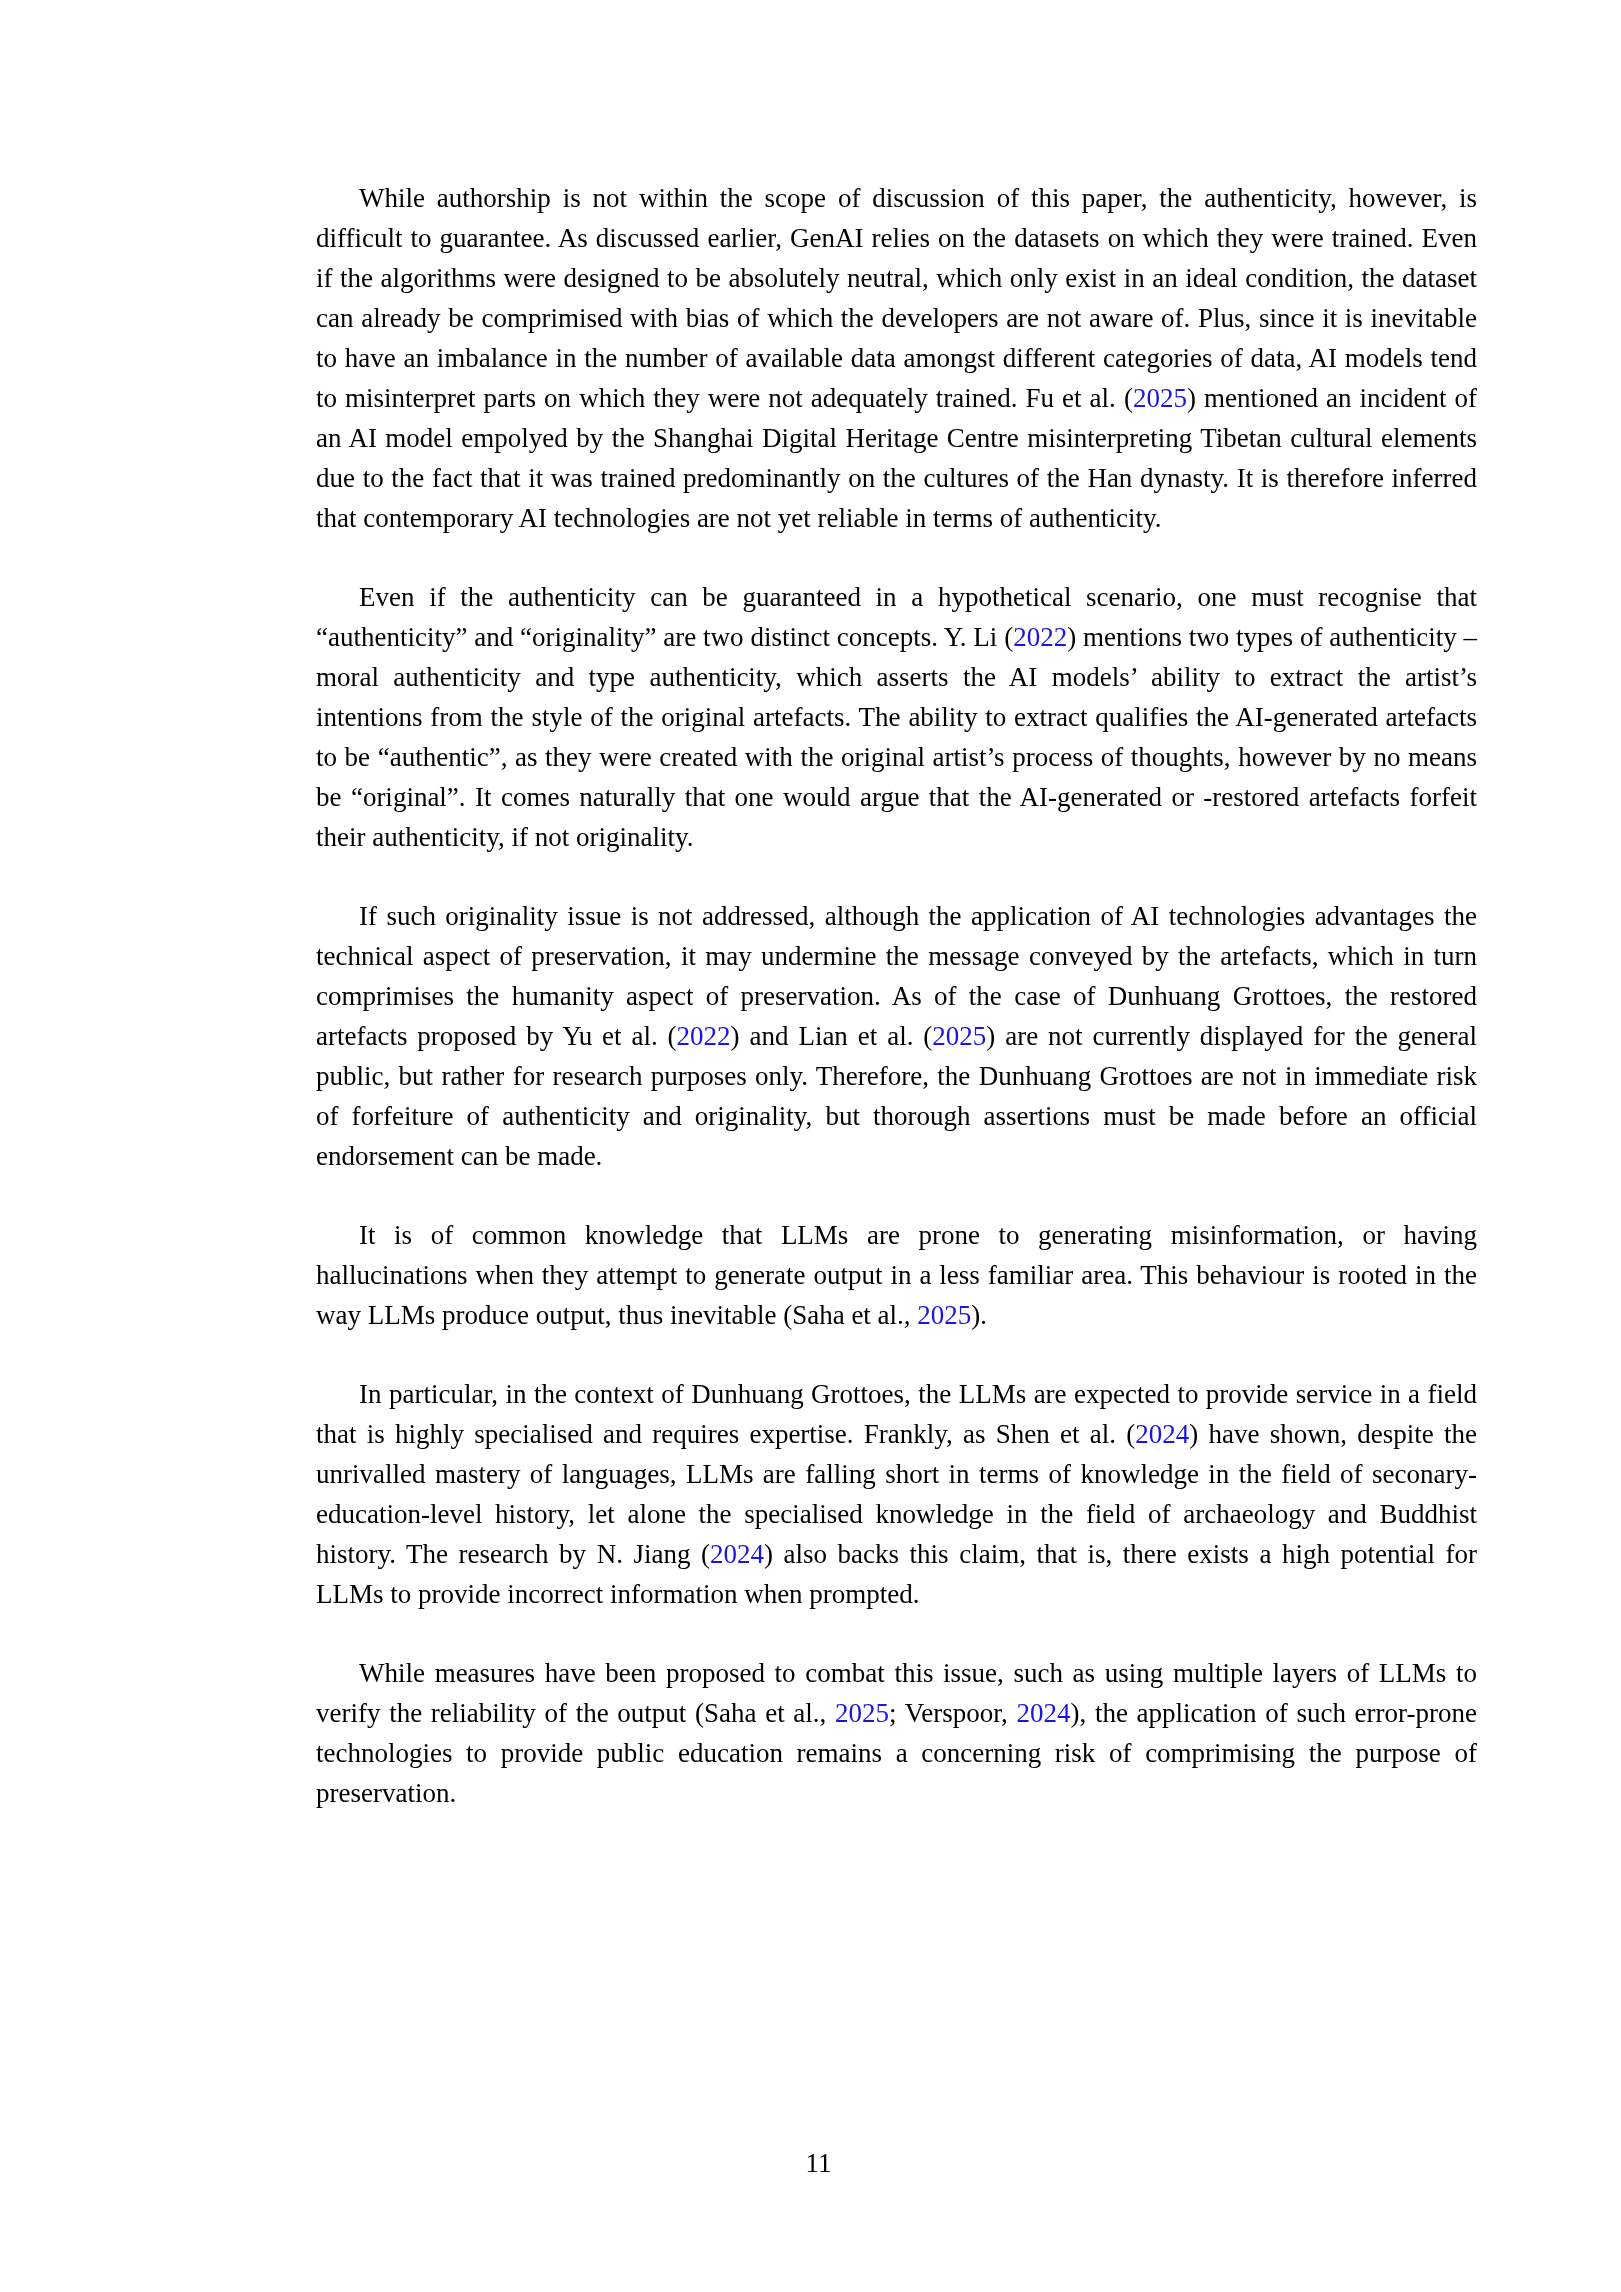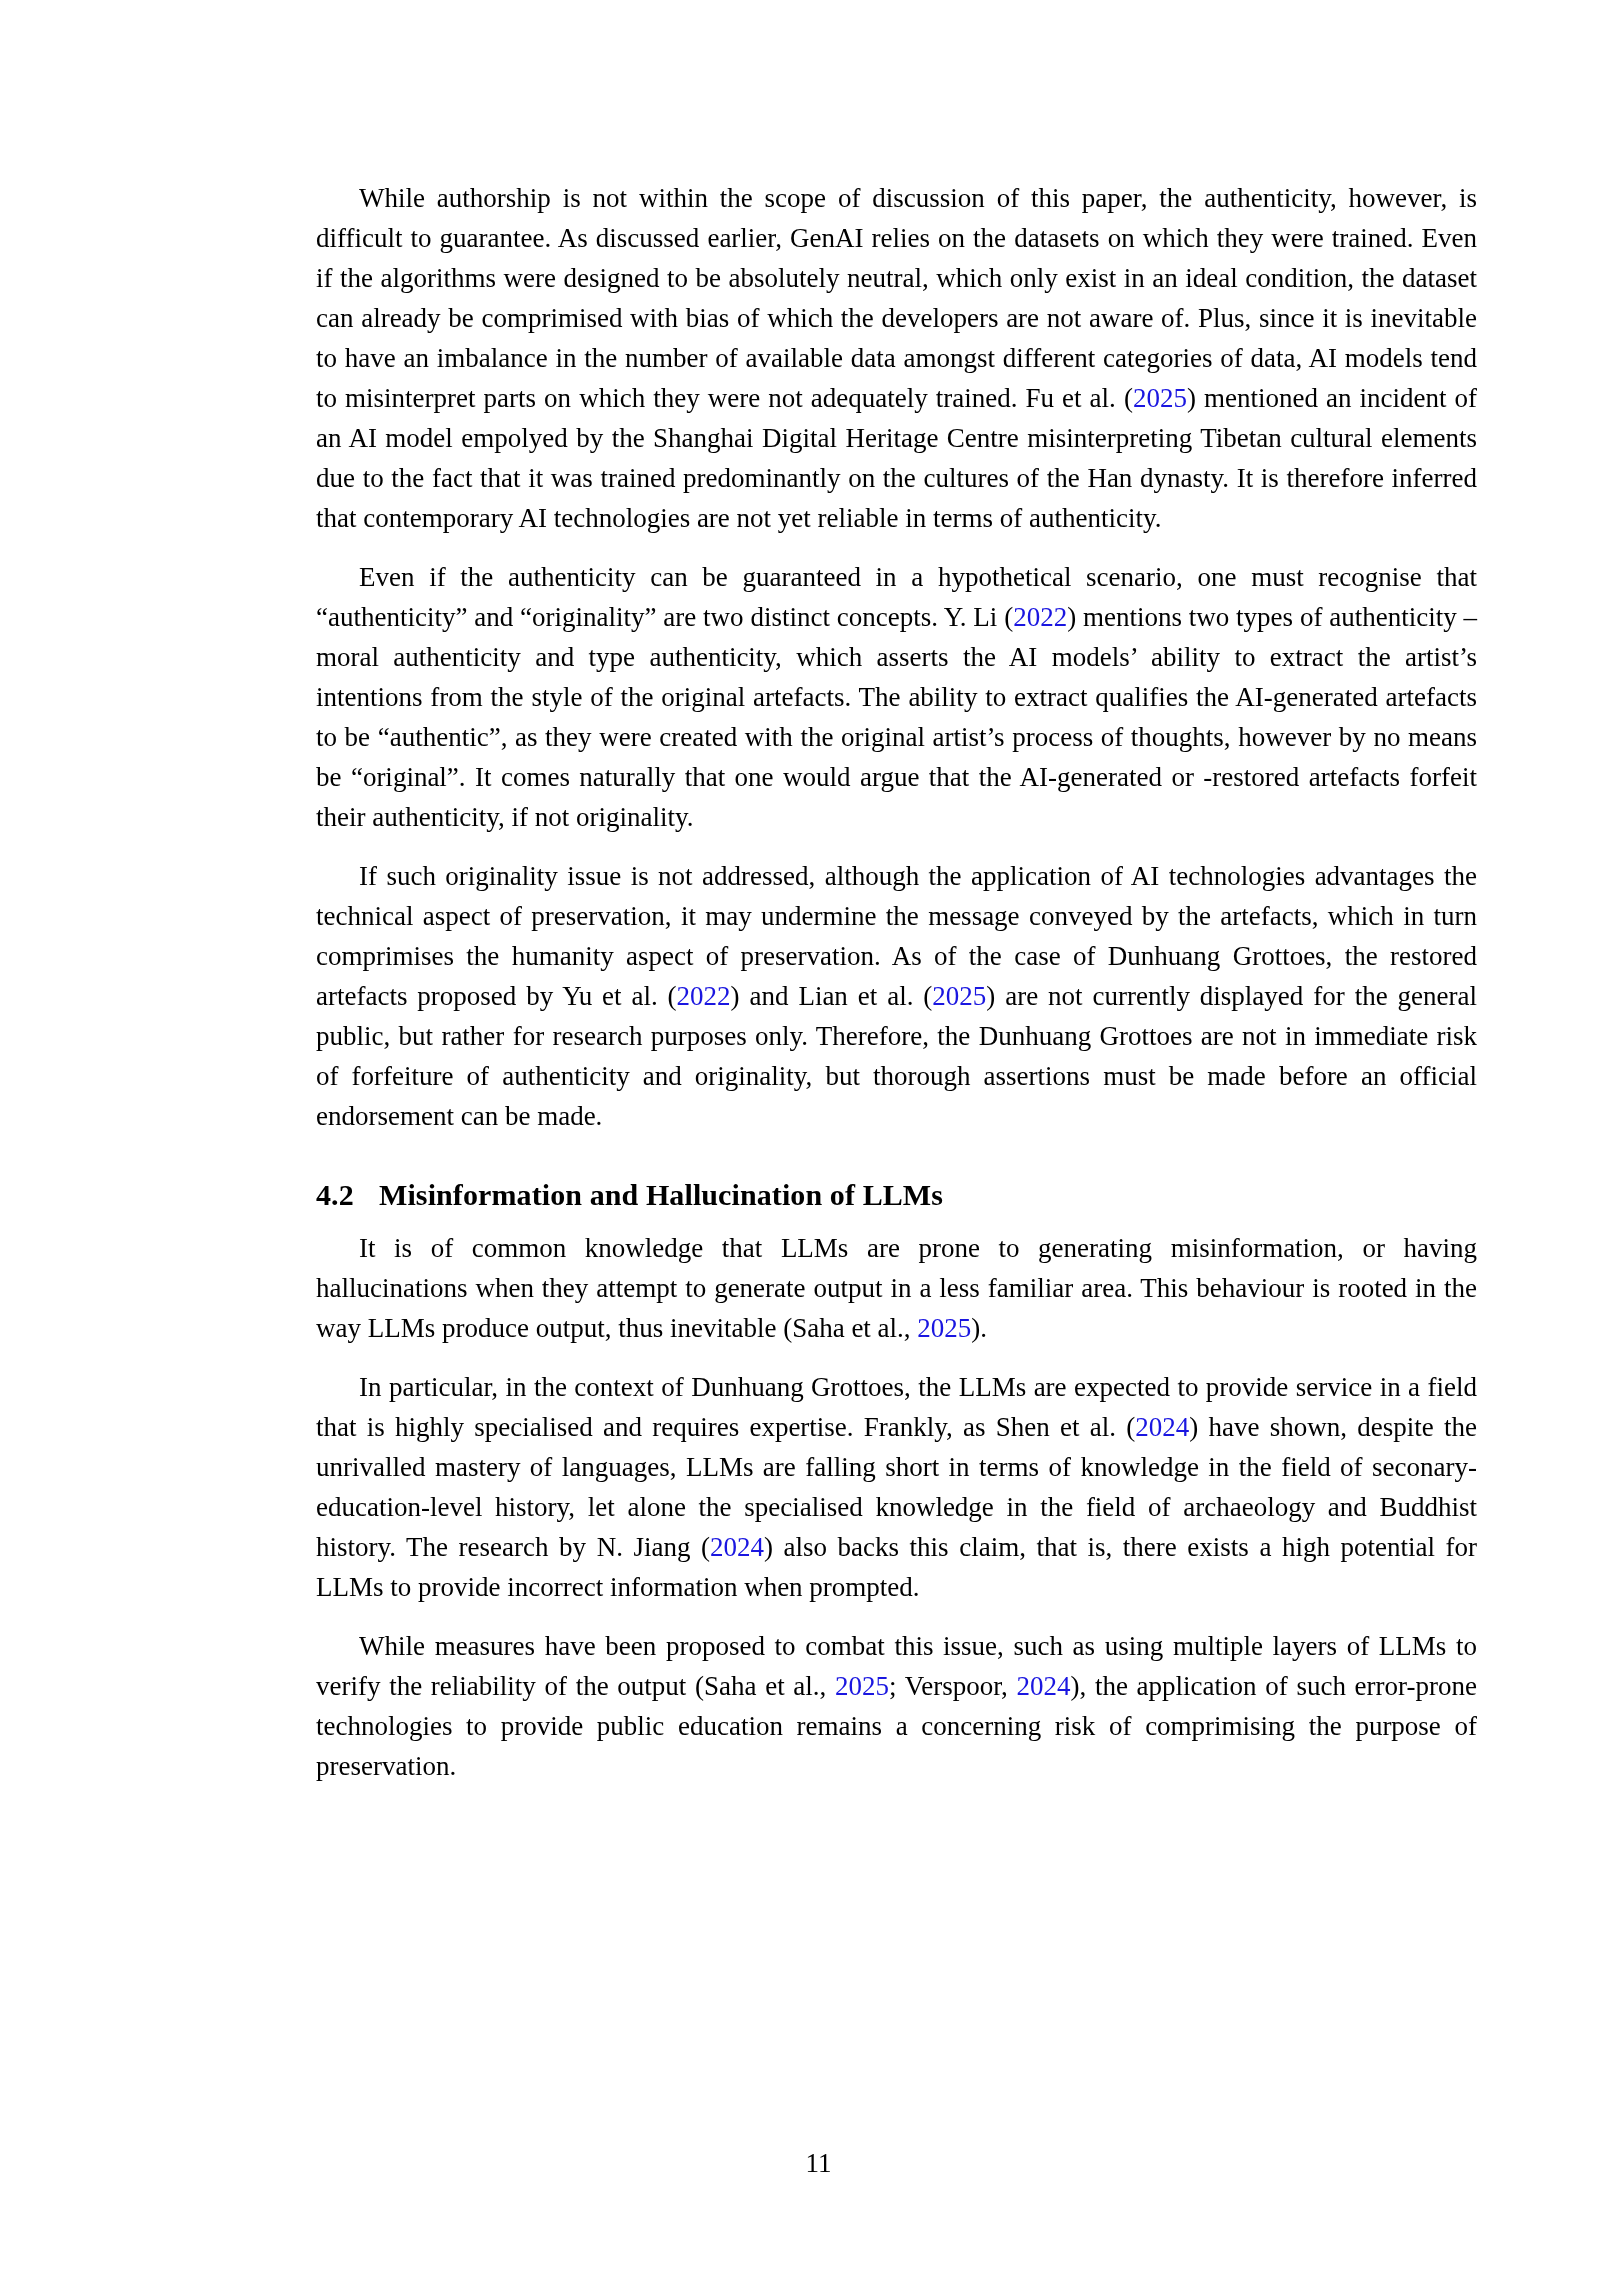--- a/index.html
+++ b/index.html
@@ -28,21 +28,21 @@
     font-size: 27px;
     line-height: 40px;
     text-align: justify;
     text-justify: inter-word;
     text-indent: 43px;
     hyphens: none;
     -webkit-hyphens: none;
     word-spacing: 0px;
   }
   p.para + p.para {
-    margin-top: 19px;
+    margin-top: 39px;
   }
   .cite {
     color: #1a16e0;
     text-decoration: none;
   }
   h2.section-heading {
     margin: 39px 0 13.7px 0;
     font-size: 30px;
     line-height: 39px;
     font-weight: bold;
@@ -68,23 +68,20 @@
 <body>
 
 <div class="page">
 
   <div class="content">
 
     <p class="para"><span>While authorship is not within the scope of discussion of this paper, the authenticity, however, is difficult to guarantee. As discussed earlier, GenAI relies on the datasets on which they were trained. Even if the algorithms were designed to be absolutely neutral, which only exist in an ideal condition, the dataset can already be comprimised with bias of which the developers are not aware of. Plus, since it is inevitable to have an imbalance in the number of available data amongst different categories of data, AI models tend to misinterpret parts on which they were not adequately trained. Fu et al. (</span><span class="cite">2025</span><span>) mentioned an incident of an AI model empolyed by the Shanghai Digital Heritage Centre misinterpreting Tibetan cultural elements due to the fact that it was trained predominantly on the cultures of the Han dynasty. It is therefore inferred that contemporary AI technologies are not yet reliable in terms of authenticity.</span></p>
     <p class="para"><span>Even if the authenticity can be guaranteed in a hypothetical scenario, one must recognise that “authenticity” and “originality” are two distinct concepts. Y. Li (</span><span class="cite">2022</span><span>) mentions two types of authenticity – moral authenticity and type authenticity, which asserts the AI models’ ability to extract the artist’s intentions from the style of the original artefacts. The ability to extract qualifies the AI-generated artefacts to be “authentic”, as they were created with the original artist’s process of thoughts, however by no means be “original”. It comes naturally that one would argue that the AI-generated or -restored artefacts forfeit their authenticity, if not originality.</span></p>
     <p class="para"><span>If such originality issue is not addressed, although the application of AI technologies advantages the technical aspect of preservation, it may undermine the message conveyed by the artefacts, which in turn comprimises the humanity aspect of preservation. As of the case of Dunhuang Grottoes, the restored artefacts proposed by Yu et al. (</span><span class="cite">2022</span><span>) and Lian et al. (</span><span class="cite">2025</span><span>) are not currently displayed for the general public, but rather for research purposes only. Therefore, the Dunhuang Grottoes are not in immediate risk of forfeiture of authenticity and originality, but thorough assertions must be made before an official endorsement can be made.</span></p>
 
-    <h2 class="section-heading">
-      <span class="secnum">4.2</span><span>Misinformation and Hallucination of LLMs</span>
-    </h2>
 
     <p class="para"><span>It is of common knowledge that LLMs are prone to generating misinformation, or having hallucinations when they attempt to generate output in a less familiar area. This behaviour is rooted in the way LLMs produce output, thus inevitable (Saha et al., </span><span class="cite">2025</span><span>).</span></p>
     <p class="para"><span>In particular, in the context of Dunhuang Grottoes, the LLMs are expected to provide service in a field that is highly specialised and requires expertise. Frankly, as Shen et al. (</span><span class="cite">2024</span><span>) have shown, despite the unrivalled mastery of languages, LLMs are falling short in terms of knowledge in the field of seconary-education-level history, let alone the specialised knowledge in the field of archaeology and Buddhist history. The research by N. Jiang (</span><span class="cite">2024</span><span>) also backs this claim, that is, there exists a high potential for LLMs to provide incorrect information when prompted.</span></p>
     <p class="para"><span>While measures have been proposed to combat this issue, such as using multiple layers of LLMs to verify the reliability of the output (Saha et al., </span><span class="cite">2025</span><span>; Verspoor, </span><span class="cite">2024</span><span>), the application of such error-prone technologies to provide public education remains a concerning risk of comprimising the purpose of preservation.</span></p>
 
   </div>
 
   <div class="pagenum">11</div>
 
 </div>

